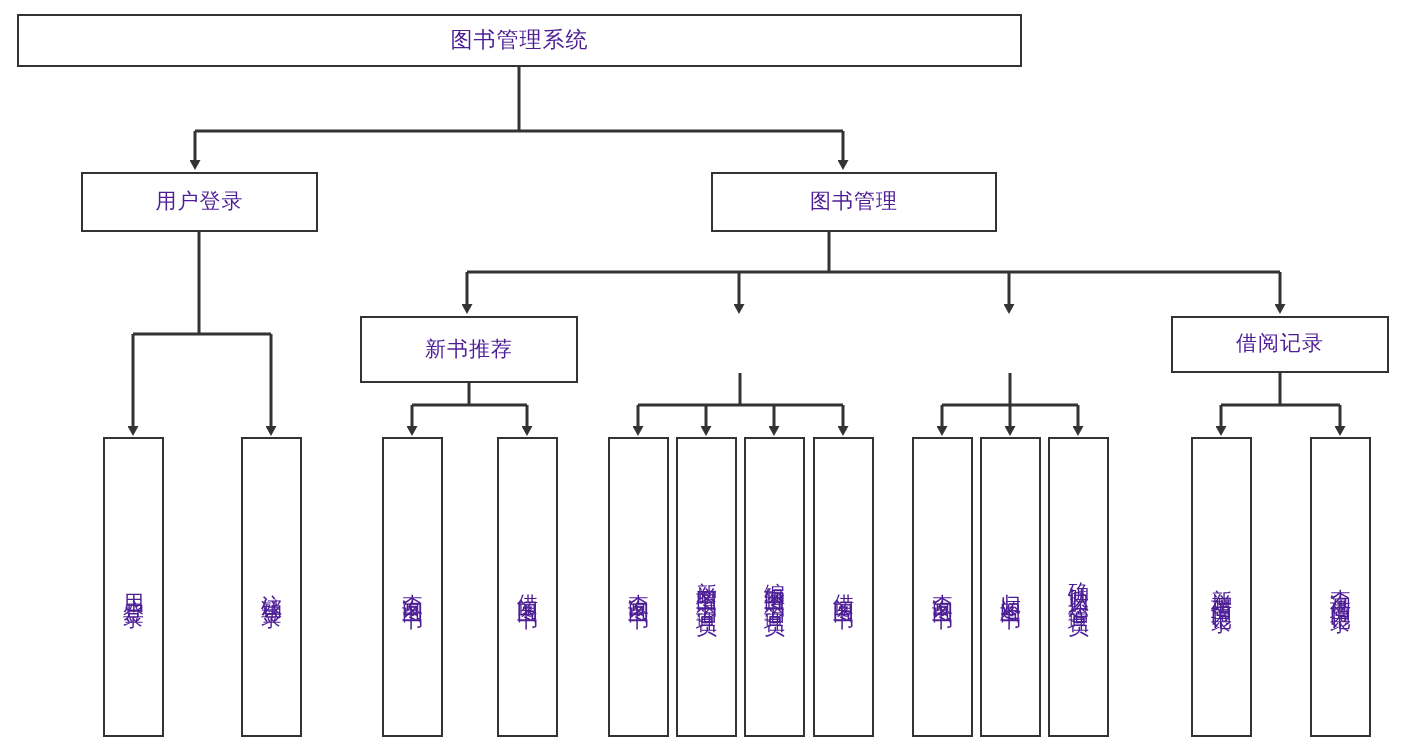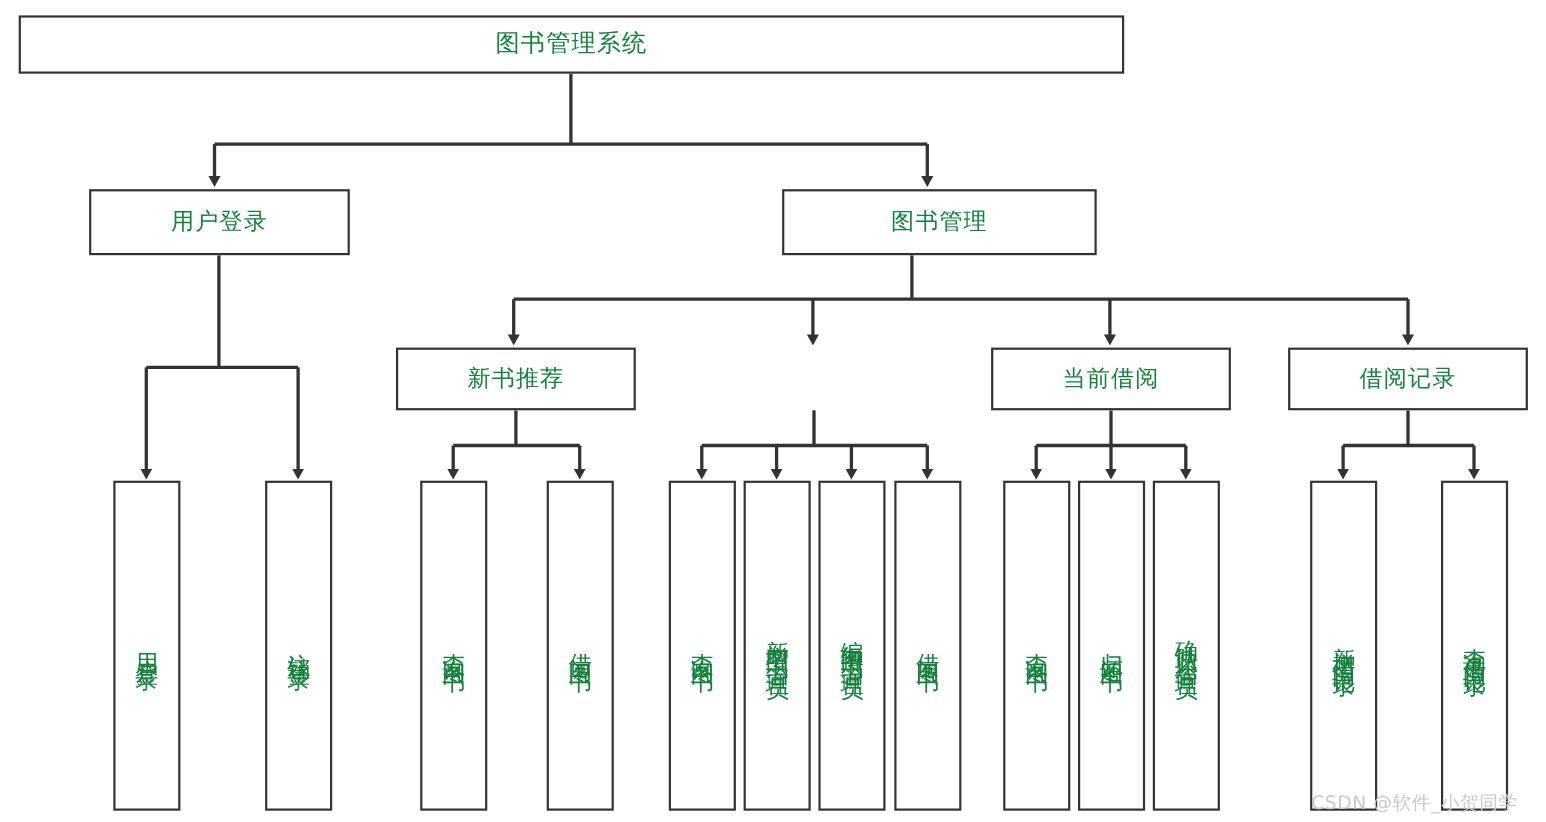--- a/index.html
+++ b/index.html
@@ -26,21 +26,21 @@
     pointer-events: none;
   }
   .node {
     position: absolute;
     box-sizing: border-box;
     border: 2px solid #333333;
     background: #ffffff;
     display: flex;
     align-items: center;
     justify-content: center;
-    color: #15803d;
+    color: #4c1d95;
   }
   .node.horiz {
     font-size: 21px;
     letter-spacing: 1px;
     line-height: 1.2;
   }
   .node.root {
     font-size: 22px;
   }
   .node.vert {
@@ -126,27 +126,24 @@
     <span>图书管理系统</span>
   </div>
 
   <div class="node horiz" style="left:81px; top:172px; width:237px; height:60px;">
     <span>用户登录</span>
   </div>
   <div class="node horiz" style="left:711px; top:172px; width:286px; height:60px;">
     <span>图书管理</span>
   </div>
 
-  <div class="node horiz" style="left:360px; top:316px; width:218px; height:57px;">
+  <div class="node horiz" style="left:360px; top:316px; width:218px; height:67px;">
     <span>新书推荐</span>
   </div>
-  <div class="node horiz" style="left:901px; top:316px; width:218px; height:57px;">
-    <span>当前借阅</span>
-  </div>
-  <div class="node horiz" style="left:1171px; top:316px; width:218px; height:57px;">
+  <div class="node horiz" style="left:1171px; top:316px; width:218px; height:57px;font-family:Liberation Mono, monospace;">
     <span>借阅记录</span>
   </div>
 
   <div class="node vert" style="left:103px; top:437px; width:61px; height:300px;">
     <span class="vtext">用户登录</span>
   </div>
   <div class="node vert" style="left:241px; top:437px; width:61px; height:300px;">
     <span class="vtext">注销登录</span>
   </div>
 
@@ -180,15 +177,14 @@
     <span class="vtext">确认归还（管理员）</span>
   </div>
 
   <div class="node vert" style="left:1191px; top:437px; width:61px; height:300px;">
     <span class="vtext">新增借阅记录</span>
   </div>
   <div class="node vert" style="left:1310px; top:437px; width:61px; height:300px;">
     <span class="vtext">查询借阅记录</span>
   </div>
 
-  <div class="watermark" style="left:1192px; top:718px;">CSDN @软件_小贺同学</div>
 
 </div>
 
 </body></html>

